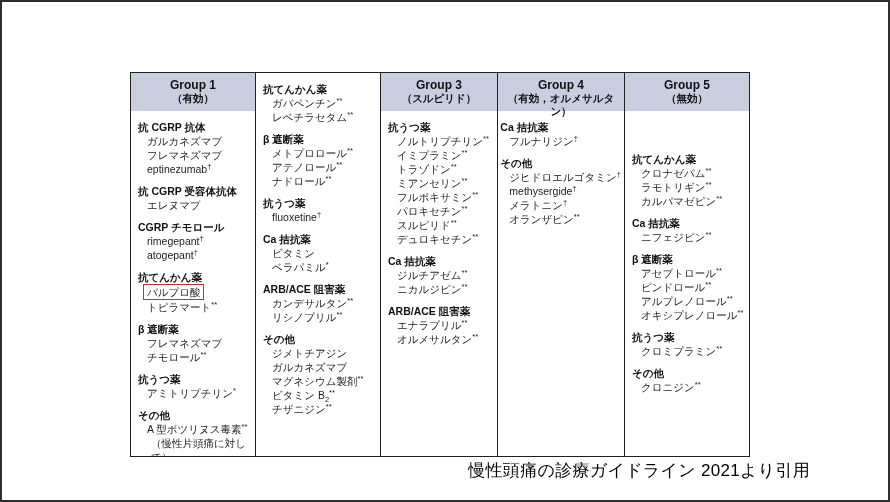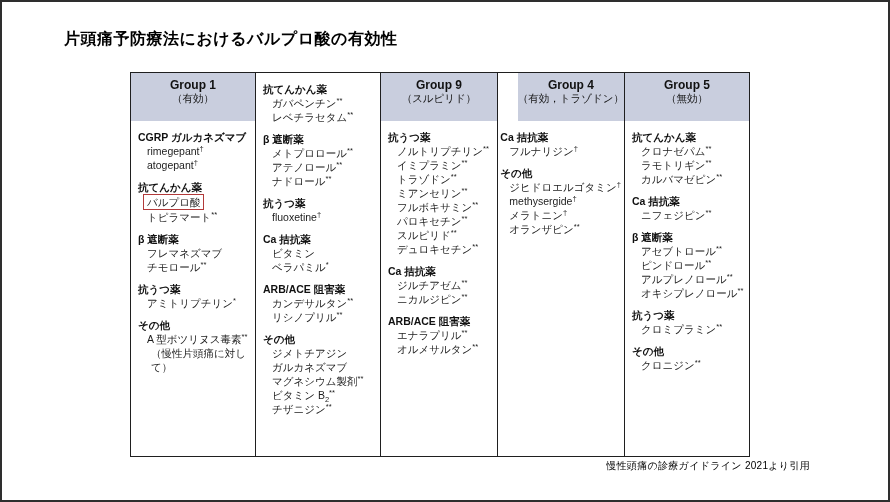--- a/index.html
+++ b/index.html
@@ -14,54 +14,63 @@
     font-size:16px; font-weight:bold; letter-spacing:0.5px; color:#000;
   }
   .drug-table {
     position:absolute; left:128px; top:70px; width:620px; height:385px;
     border:1px solid var(--border-c); box-sizing:border-box;
     display:flex; background:#fff;
   }
   .column { box-sizing:border-box; border-right:1px solid var(--border-c); display:flex; flex-direction:column; }
   .column:last-child { border-right:none; }
   .col-w0 { width:125px; } .col-w1 { width:125px; } .col-w2 { width:117px; }
-  .col-w3 { width:127px;align-items:flex-end; } .col-w4 { width:124px; }
+  .col-w3 { width:127px;align-items:flex-end; } .col-w4 { width:124px;gap:32px; }
   .col-header {
-    height:48px; background:var(--header-bg); box-sizing:border-box;
+    height:38px; background:var(--header-bg); box-sizing:border-box;
     text-align:center; padding-top:5px; flex:0 0 auto;
   }
   .group-name { font-size:12px; font-weight:bold; line-height:14px; }
-  .group-subtitle { font-size:10.5px; font-weight:normal; line-height:13px; }
+  .group-subtitle { font-size:10.5px; font-weight:bold; line-height:13px; }
   .col-body { flex:1 1 auto; padding:9px 3px 4px 7px; overflow:hidden; }
   .section { margin-bottom:8px; }
   .category { font-size:10.5px; font-weight:bold; line-height:14px; white-space:nowrap; }
   .item { font-size:10.5px; line-height:14px; padding-left:9px; color:#1c1c1c; white-space:nowrap; }
   .item.note { white-space:normal; padding-left:13px; text-indent:0; }
   .item sup { font-size:7.5px; line-height:0; }
   .item sub { font-size:7.5px; line-height:0; }
   .hl { display:inline-block; border:1px solid var(--hl-c); padding:0 3px; margin-left:-4px; }
   .citation {
     position:absolute; top:457px; right:78px;
-    font-size:10px; color:#000; letter-spacing:0.3px;
+    font-size:17px; color:#000; letter-spacing:0.3px;
   }
 </style>
 </head>
 <body>
 
 <div class="canvas">
-  <div class="title">片頭痛予防療法におけるバルプロ酸の有効性</div>
   <div class="drug-table" id="drug-table">
   <div class="column col-w0">
     <div class="col-header">
       <div class="group-name">Group 1</div>
       <div class="group-subtitle">（有効）</div>
     </div>
     <div class="col-body">
           <div class="section">
-            <div class="category">CGRP ガルカネズマブ</div>
+            <div class="category">抗 CGRP 抗体</div>
+            <div class="item"><span>ガルカネズマブ</span></div>
+            <div class="item"><span>フレマネズマブ</span></div>
+            <div class="item"><span>eptinezumab<sup>†</sup></span></div>
+          </div>
+          <div class="section">
+            <div class="category">抗 CGRP 受容体抗体</div>
+            <div class="item"><span>エレヌマブ</span></div>
+          </div>
+          <div class="section">
+            <div class="category">CGRP チモロール</div>
             <div class="item"><span>rimegepant<sup>†</sup></span></div>
             <div class="item"><span>atogepant<sup>†</sup></span></div>
           </div>
           <div class="section">
             <div class="category">抗てんかん薬</div>
             <div class="item"><span class="hl">バルプロ酸</span></div>
             <div class="item"><span>トピラマート<sup>**</sup></span></div>
           </div>
           <div class="section">
             <div class="category">β 遮断薬</div>
@@ -113,21 +122,21 @@
             <div class="item"><span>ガルカネズマブ</span></div>
             <div class="item"><span>マグネシウム製剤<sup>**</sup></span></div>
             <div class="item"><span>ビタミン B<sub>2</sub><sup>**</sup></span></div>
             <div class="item"><span>チザニジン<sup>**</sup></span></div>
           </div>
         </div>
   </div>
 
   <div class="column col-w2">
     <div class="col-header">
-      <div class="group-name">Group 9</div>
+      <div class="group-name">Group 3</div>
       <div class="group-subtitle">（スルピリド）</div>
     </div>
     <div class="col-body">
           <div class="section">
             <div class="category">抗うつ薬</div>
             <div class="item"><span>ノルトリプチリン<sup>**</sup></span></div>
             <div class="item"><span>イミプラミン<sup>**</sup></span></div>
             <div class="item"><span>トラゾドン<sup>**</sup></span></div>
             <div class="item"><span>ミアンセリン<sup>**</sup></span></div>
             <div class="item"><span>フルボキサミン<sup>**</sup></span></div>
@@ -144,21 +153,21 @@
             <div class="category">ARB/ACE 阻害薬</div>
             <div class="item"><span>エナラプリル<sup>**</sup></span></div>
             <div class="item"><span>オルメサルタン<sup>**</sup></span></div>
           </div>
         </div>
   </div>
 
   <div class="column col-w3">
     <div class="col-header">
       <div class="group-name">Group 4</div>
-      <div class="group-subtitle">（有効，トラゾドン）</div>
+      <div class="group-subtitle">（有効，オルメサルタン）</div>
     </div>
     <div class="col-body">
           <div class="section">
             <div class="category">Ca 拮抗薬</div>
             <div class="item"><span>フルナリジン<sup>†</sup></span></div>
           </div>
           <div class="section">
             <div class="category">その他</div>
             <div class="item"><span>ジヒドロエルゴタミン<sup>†</sup></span></div>
             <div class="item"><span>methysergide<sup>†</sup></span></div>

